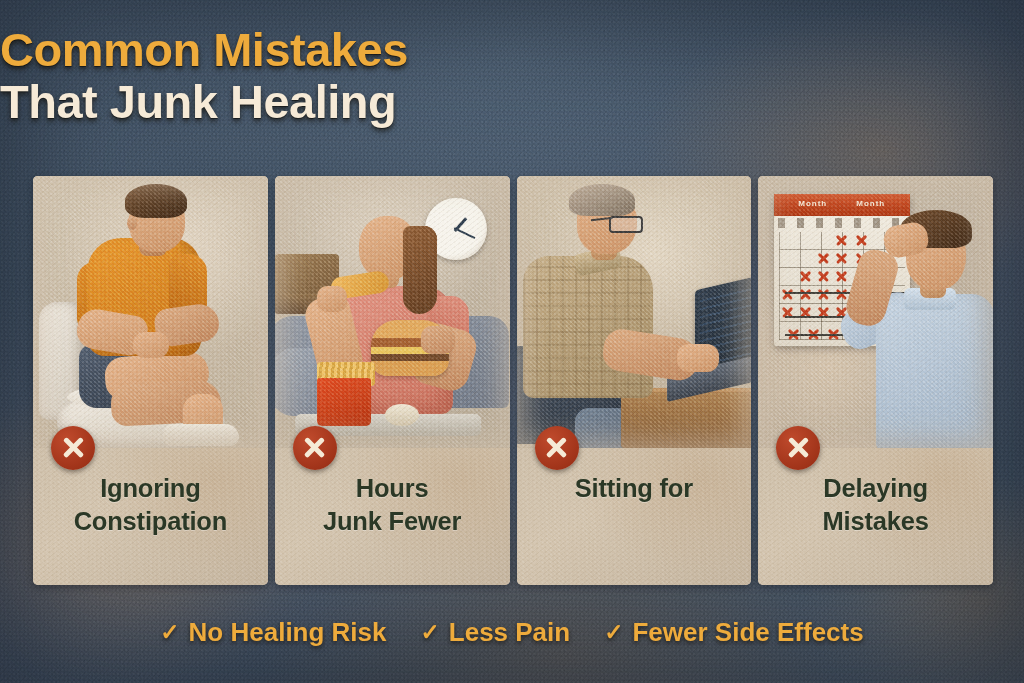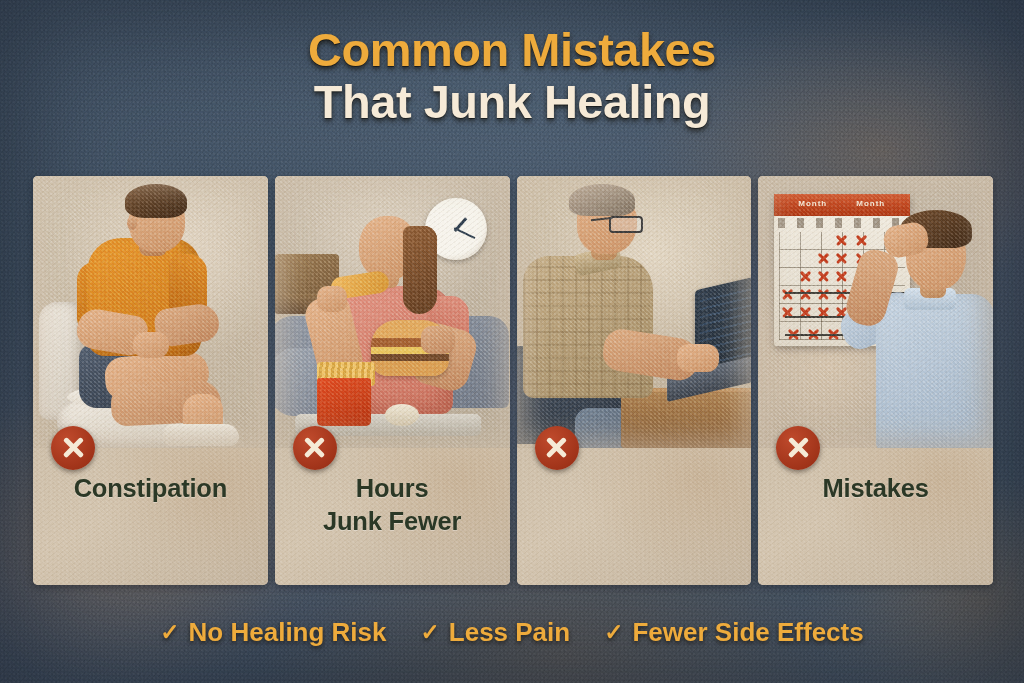--- a/index.html
+++ b/index.html
@@ -38,21 +38,21 @@
     background-size:4px 4px, 5px 5px;
     background-position:0 0, 2px 3px;
   }
   .vig{
     position:absolute;inset:0;pointer-events:none;
     box-shadow:inset 0 0 120px 26px rgba(18,26,36,.55);
   }
 
   
   .title{
-    position:absolute;left:0;right:0;top:26px;text-align:center;z-index:6;
+    position:absolute;left:0;right:0;top:26px;text-align:left;z-index:6;
     line-height:1.02;
   }
   .title .l1,.title .l2{
     display:block;font-weight:bold;letter-spacing:-.5px;
     font-family:"Liberation Sans", sans-serif;
   }
   .title .l1{
     font-size:47px;color:#eeab3c;
     text-shadow:0 3px 5px rgba(20,16,10,.72), 0 1px 0 rgba(0,0,0,.5);
   }
@@ -345,20 +345,21 @@
           <div class="wash"></div>
           <div class="softedge"></div>
         </div>
       </div>
       <div class="card-tex"></div>
       <div class="badge">
         <span class="x1"></span>
         <span class="x2"></span>
       </div>
       <div class="label">
+        <span>Ignoring</span>
         <span>Constipation</span>
       </div>
     </div>
 
     <div class="card s2">
       <div class="card-bg"></div>
       <div class="illo">
         <div class="illo-inner">
           <div class="room"></div>
           <div class="sh shelf"></div>
@@ -427,20 +428,21 @@
           <div class="wash"></div>
           <div class="softedge"></div>
         </div>
       </div>
       <div class="card-tex"></div>
       <div class="badge">
         <span class="x1"></span>
         <span class="x2"></span>
       </div>
       <div class="label">
+        <span>Sitting for</span>
       </div>
     </div>
 
     <div class="card s4">
       <div class="card-bg"></div>
       <div class="illo">
         <div class="illo-inner">
           <div class="room"></div>
 
           <div class="sh cal">
@@ -489,20 +491,21 @@
           <div class="wash"></div>
           <div class="softedge"></div>
         </div>
       </div>
       <div class="card-tex"></div>
       <div class="badge">
         <span class="x1"></span>
         <span class="x2"></span>
       </div>
       <div class="label">
+        <span>Delaying</span>
         <span>Mistakes</span>
       </div>
     </div>
 
   </div>
 
   <div class="benefits">
     <div class="benefit">
       <span class="ck">✓</span>
       <span>No Healing Risk</span>

